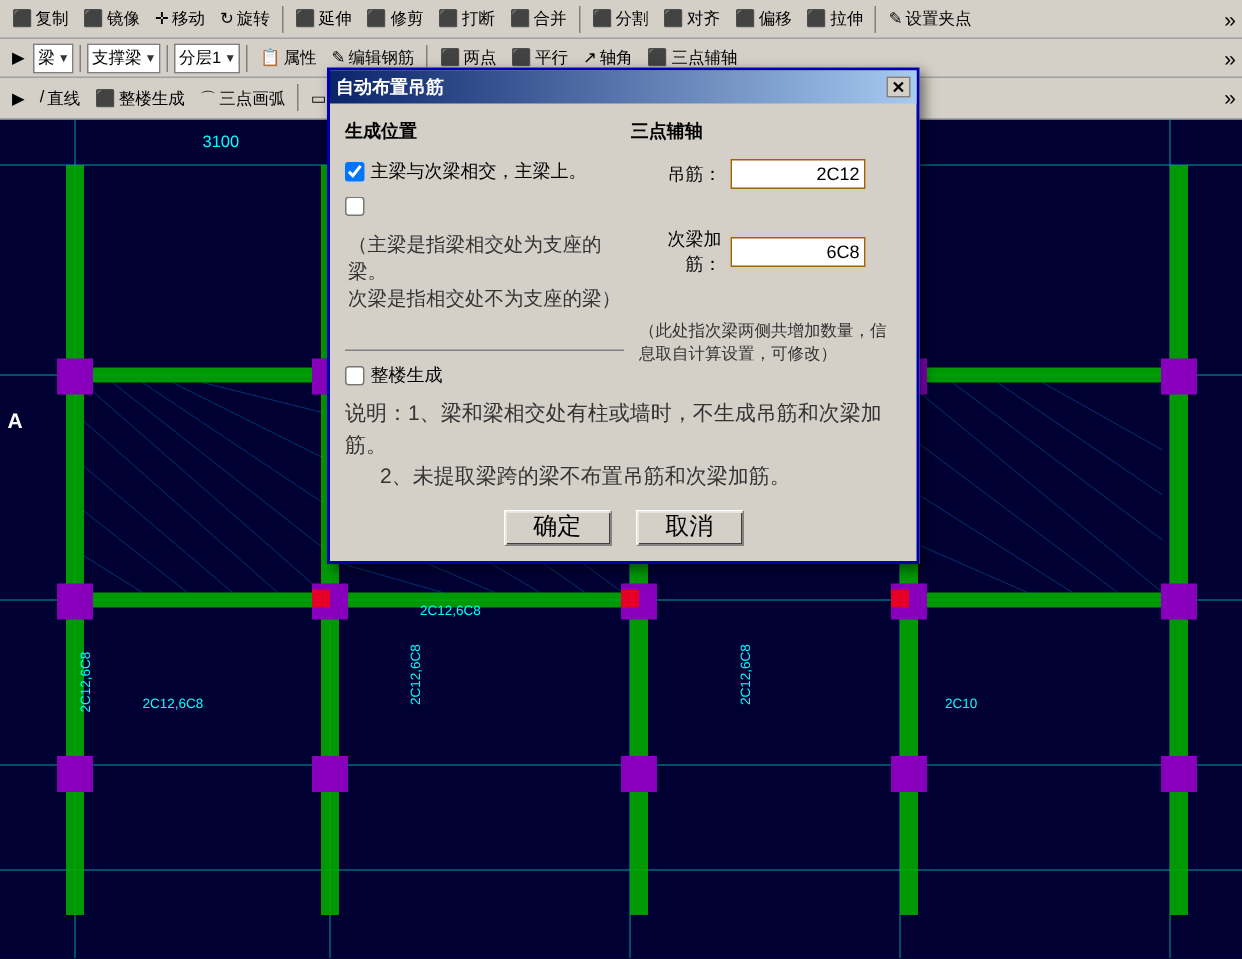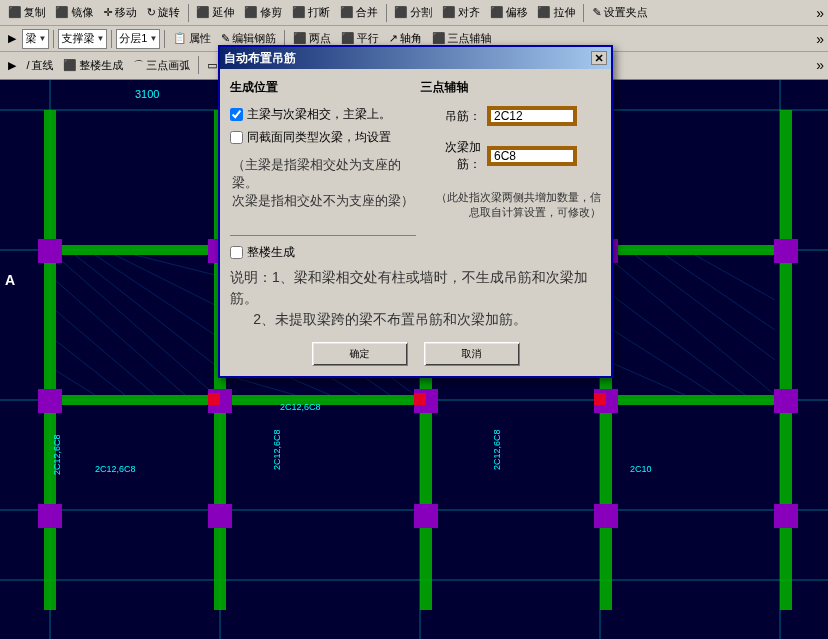--- a/index.html
+++ b/index.html
@@ -181,21 +181,21 @@
       flex: 1;
       display: flex;
       flex-direction: column;
       gap: 6px;
     }
 
     .right-panel {
       width: 175px;
       display: flex;
       flex-direction: column;
-      gap: 7px;
+      gap: 19px;
     }
 
     .checkbox-row {
       display: flex;
       align-items: flex-start;
       gap: 4px;
       font-size: 12px;
       color: #000;
     }
 
@@ -227,33 +227,33 @@
     .field-label {
       font-size: 12px;
       color: #000;
       width: 55px;
       text-align: right;
     }
 
     .field-input {
       width: 90px;
       height: 20px;
-      border: 4px solid #a16207;
+      border: 1px solid #a16207;
       background: white;
       padding: 1px 3px;
       font-size: 12px;
       font-family: 'SimSun', sans-serif;
+      text-align: right;
     }
 
     .right-note {
       font-size: 11px;
       color: #333;
       line-height: 1.4;
       margin-top: 4px;
-      text-align: right;
     }
 
     .divider-line {
       width: 100%;
       height: 1px;
       background: #808080;
       margin: 8px 0;
     }
 
     .bottom-note {
@@ -264,27 +264,27 @@
     }
 
     .button-row {
       display: flex;
       justify-content: center;
       gap: 16px;
       margin-top: 12px;
     }
 
     .dialog-btn {
-      width: 96px;
+      width: 72px;
       height: 24px;
       background: #d4d0c8;
       border: 1px solid;
       border-color: #ffffff #808080 #808080 #ffffff;
       box-shadow: inset 1px 1px 0 #e8e4dc, inset -1px -1px 0 #404040;
-      font-size: 10px;
+      font-size: 16px;
       font-family: 'SimSun', sans-serif;
       cursor: pointer;
       display: flex;
       align-items: center;
       justify-content: center;
     }
   </style>
 </head>
 <body>
 
@@ -469,21 +469,20 @@
 
     <div class="dialog-content">
 
       <div class="left-panel">
         <div class="checkbox-row">
           <input type="checkbox" checked="" style="">
           <span>主梁与次梁相交，主梁上。</span>
         </div>
         <div class="checkbox-row">
           <input type="checkbox" style="">
-          <span>同截面同类型次梁，均设置</span>
         </div>
         <div class="note-text">（主梁是指梁相交处为支座的梁。<br>次梁是指相交处不为支座的梁）</div>
 
         <div class="checkbox-section">
           <div class="divider-line"></div>
           <div class="checkbox-row">
             <input type="checkbox" style="">
             <span>整楼生成</span>
           </div>
         </div>

